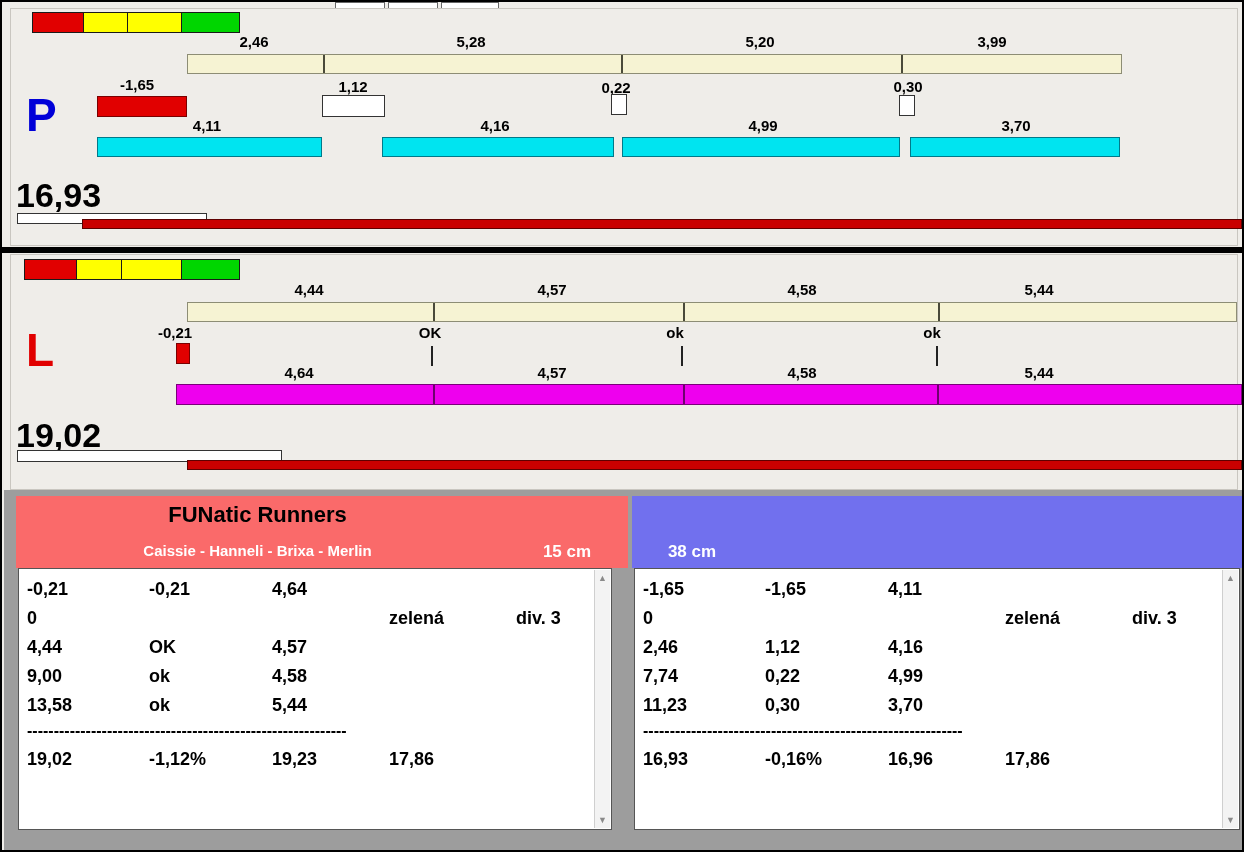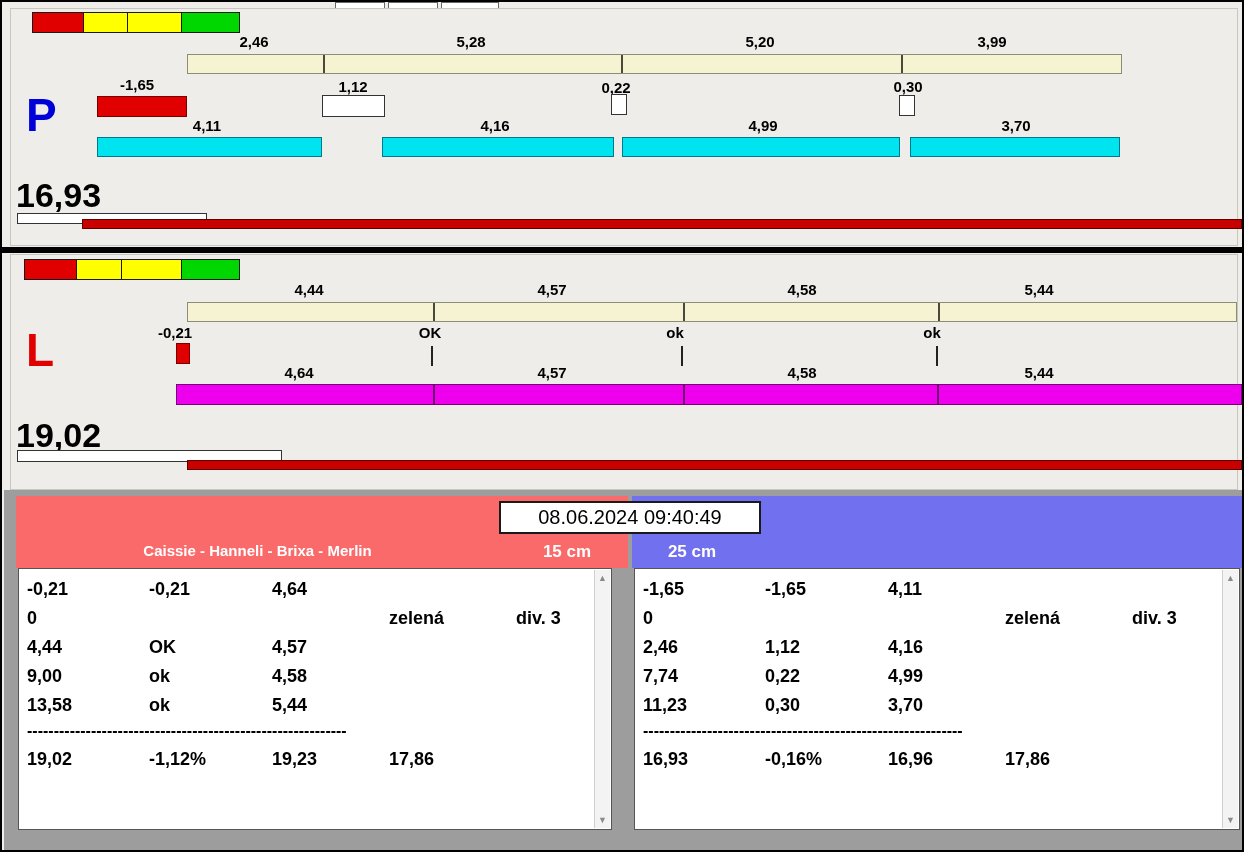--- a/index.html
+++ b/index.html
@@ -142,28 +142,26 @@
 
   <div class="total" style="left:14px;top:416px">19,02</div>
   <div class="track" style="left:15px;top:448px;width:265px;height:12px"></div>
   <div class="progress" style="left:185px;top:458px;width:1055px;height:10px"></div>
 
   <div class="abs" style="left:2px;top:488px;width:1240px;height:360px;background:#9d9d9d"></div>
 
   <div class="teamhdr" style="left:14px;top:494px;width:612px;background:#fa6a6a"></div>
   <div class="teamhdr" style="left:630px;top:494px;width:610px;background:#7170ee"></div>
 
-  <div class="tsbox" style="left:497px;top:499px;width:262px;height:33px">
-    <span>08.06.2024 09:40:49</span>
-  </div>
-
+
+  <span class="ttl" style="left:14px;top:500px;width:483px">FUNatic Runners</span>
   <span class="sub" style="left:14px;top:540px;width:483px">Caissie - Hanneli - Brixa - Merlin</span>
   <span class="cm" style="left:520px;top:540px;width:90px">15 cm</span>
 
-  <span class="cm" style="left:645px;top:540px;width:90px">25 cm</span>
+  <span class="cm" style="left:645px;top:540px;width:90px">38 cm</span>
 
   <div class="table" style="left:16px;top:566px;width:594px;height:262px">
     <div>
         <div class="trow">
           <span>-0,21</span>
           <span>-0,21</span>
           <span>4,64</span>
           <span></span>
           <span></span>
         </div>

